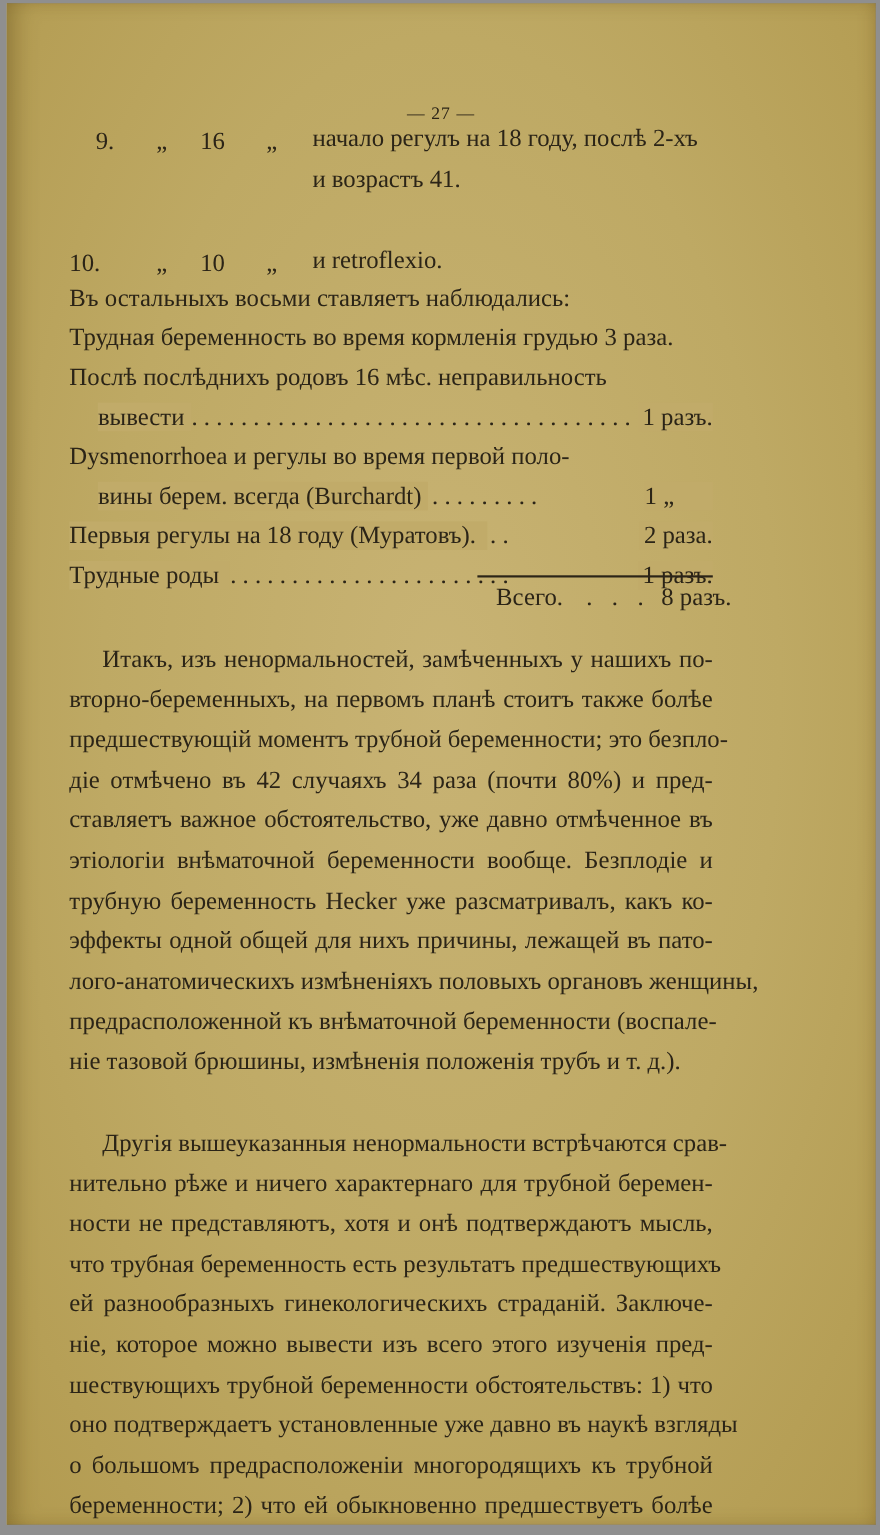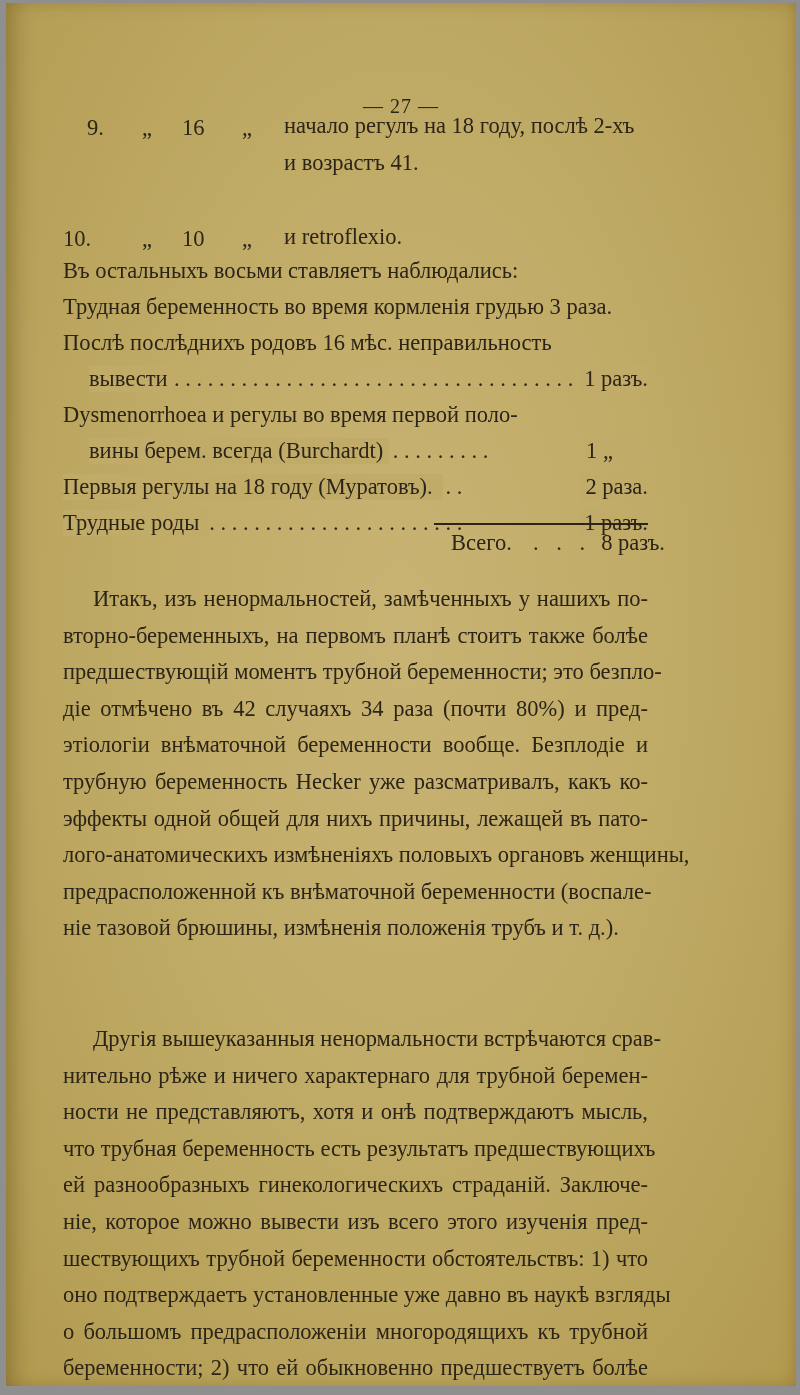--- a/index.html
+++ b/index.html
@@ -14,21 +14,21 @@
     box-shadow: inset 14px 0 22px -8px rgba(90,70,20,0.45), inset -8px 0 14px -6px rgba(120,90,30,0.35);
   }
   .text {
     position: absolute; left: 0; top: 0; width: 100%;
     font-family: "Liberation Serif", "DejaVu Serif", serif;
     color: #2b2417;
     font-size: 22.5px;
   }
   .pagenum {
     position: absolute; left: 0; width: 100%; top: 92px;
-    text-align: center; font-size: 20px; letter-spacing: 1px;
+    text-align: center; font-size: 16px; letter-spacing: 1px;
   }
   .case-row {
     position: absolute; left: 81px; width: 640px;
   }
   .case-num { position: absolute; left: 0; }
   .case-q1 { position: absolute; left: 55px; }
   .case-age { position: absolute; left: 95px; font-family: Liberation Serif, serif; }
   .case-q2 { position: absolute; left: 155px; }
   .case-desc { position: absolute; left: 197px; width: 440px; line-height: 37px; }
   .line { position: absolute; white-space: nowrap; }
@@ -111,20 +111,21 @@
       <span style="position:absolute; left:0;">Всего.</span>
       <span style="position:absolute; left:82px; letter-spacing:6px;">. . .</span>
       <span class="right-val">8 разъ.</span>
     </div>
 
     <div class="para" style="top:578px;">
       <span class="pl first">Итакъ, изъ ненормальностей, замѣченныхъ у нашихъ по-</span>
       <span class="pl">вторно-беременныхъ, на первомъ планѣ стоитъ также болѣе</span>
       <span class="pl">предшествующій моментъ трубной беременности; это безпло-</span>
       <span class="pl">діе отмѣчено въ 42 случаяхъ 34 раза (почти 80%) и пред-</span>
+      <span class="pl">ставляетъ важное обстоятельство, уже давно отмѣченное въ</span>
       <span class="pl">этіологіи внѣматочной беременности вообще. Безплодіе и</span>
       <span class="pl">трубную беременность Hecker уже разсматривалъ, какъ ко-</span>
       <span class="pl">эффекты одной общей для нихъ причины, лежащей въ пато-</span>
       <span class="pl">лого-анатомическихъ измѣненіяхъ половыхъ органовъ женщины,</span>
       <span class="pl">предрасположенной къ внѣматочной беременности (воспале-</span>
       <span class="pl last">ніе тазовой брюшины, измѣненія положенія трубъ и т. д.).</span>
     </div>
 
     <div class="para" style="top:1018px;">
       <span class="pl first">Другія вышеуказанныя ненормальности встрѣчаются срав-</span>

